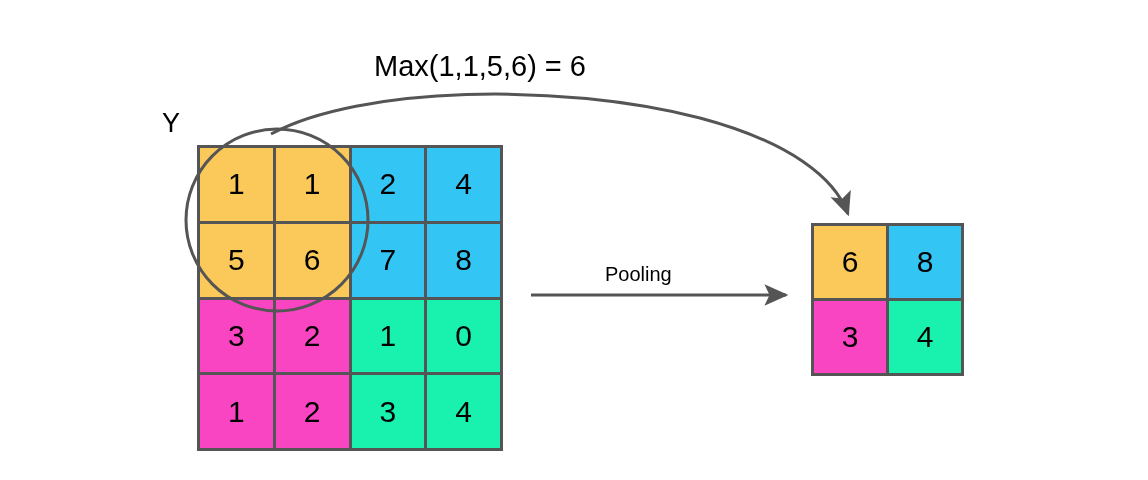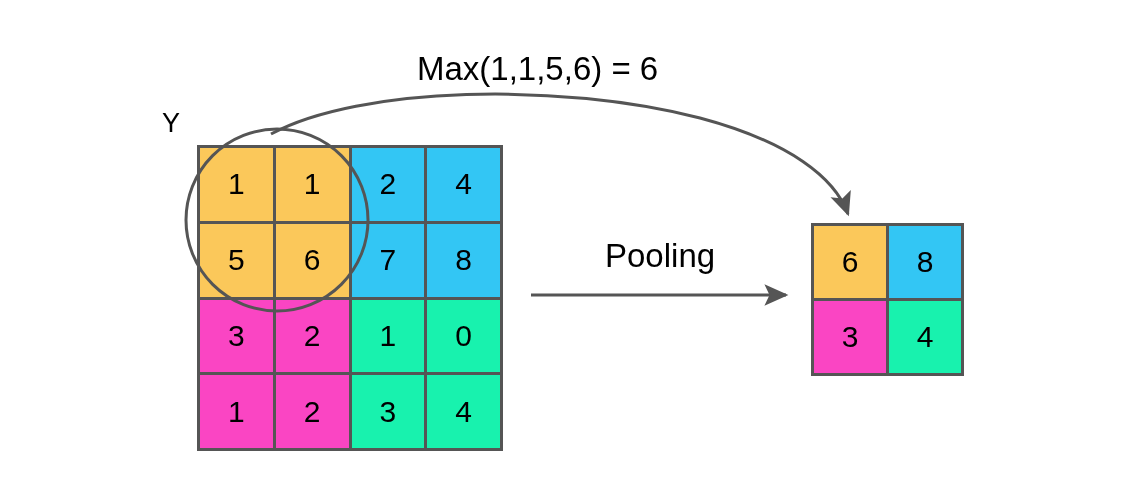--- a/index.html
+++ b/index.html
@@ -23,32 +23,31 @@
   
   .label {
     position: absolute;
     color: #000000;
     white-space: nowrap;
     line-height: 1;
   }
   #formula-label {
     left: 374px;
     top: 52px;
-    font-size: 33px;
-    margin-left: 43px;
+    font-size: 29px;
   }
   #y-label {
     left: 162px;
     top: 110px;
     font-size: 27px;
   }
   #pooling-label {
     left: 605px;
-    top: 239px;
-    font-size: 33px;
+    top: 264px;
+    font-size: 20px;
   }
 
   
   .grid {
     position: absolute;
     display: grid;
     background: #555555;
     border: 3px solid #555555;
     box-sizing: border-box;
     gap: 3px;

